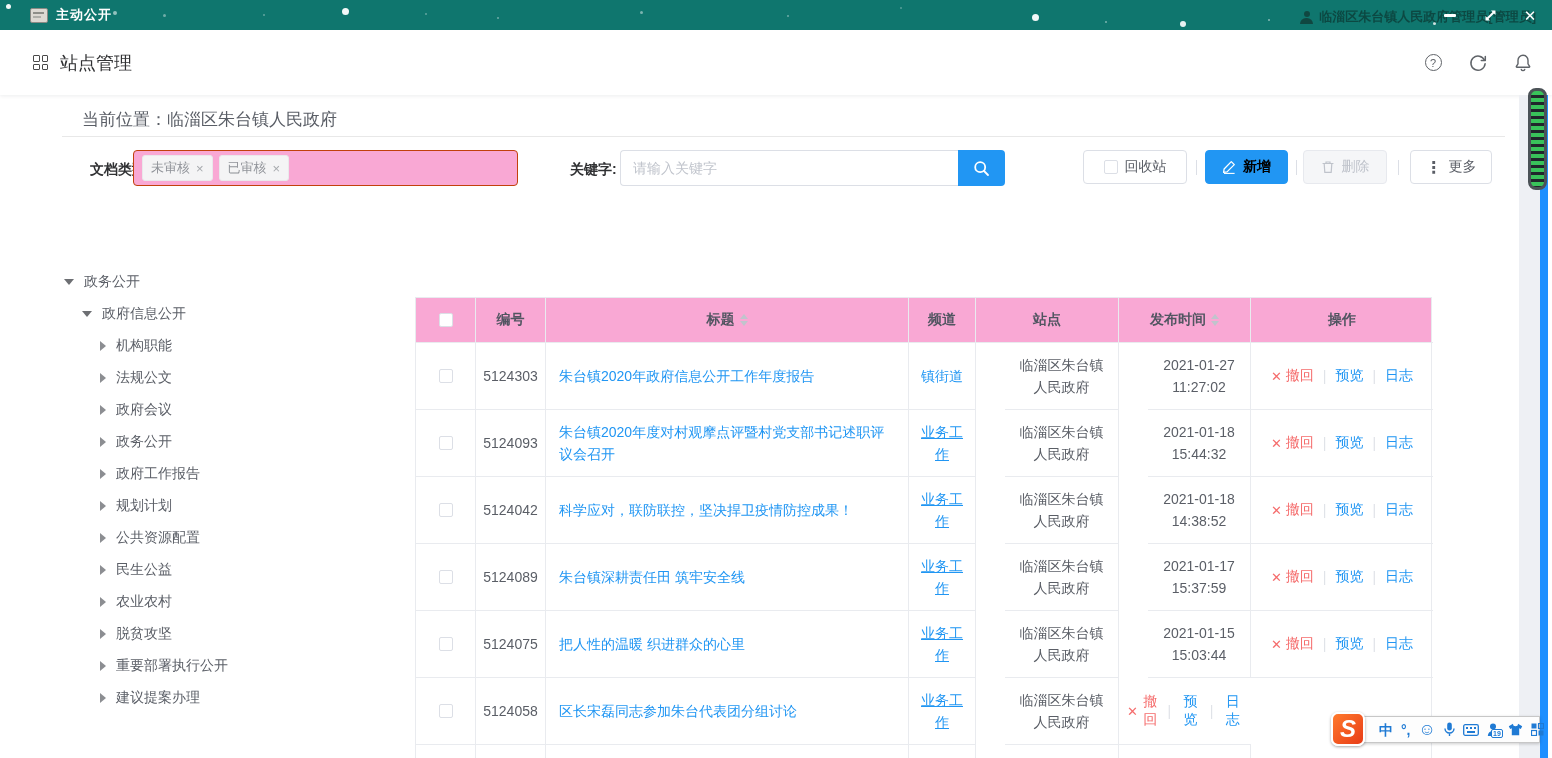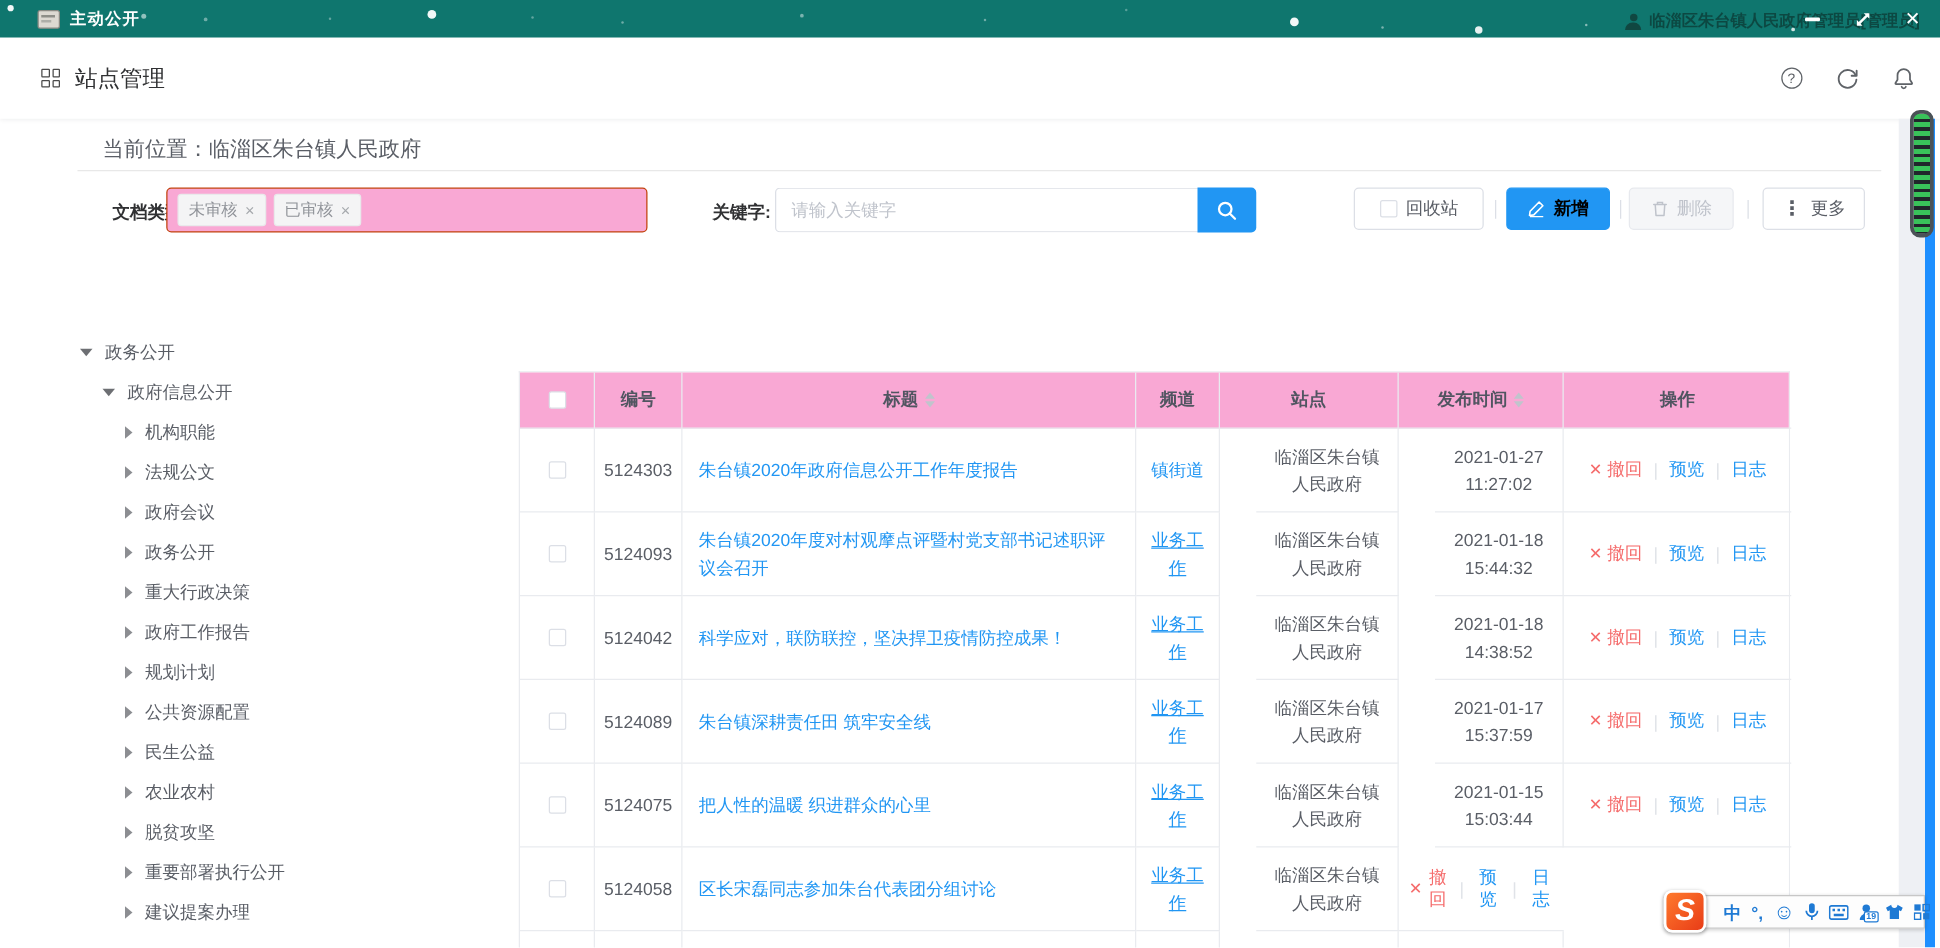--- a/index.html
+++ b/index.html
@@ -252,24 +252,20 @@
   <div class="tree-item lvl2">
       <span class="caret right"></span>
       <span>政府会议</span>
     </div>
   <div class="tree-item lvl2">
       <span class="caret right"></span>
       <span>政务公开</span>
     </div>
   <div class="tree-item lvl2">
       <span class="caret right"></span>
-      <span>重大行政决策</span>
-    </div>
-  <div class="tree-item lvl2">
-      <span class="caret right"></span>
       <span>政府工作报告</span>
     </div>
   <div class="tree-item lvl2">
       <span class="caret right"></span>
       <span>规划计划</span>
     </div>
   <div class="tree-item lvl2">
       <span class="caret right"></span>
       <span>公共资源配置</span>
     </div>

